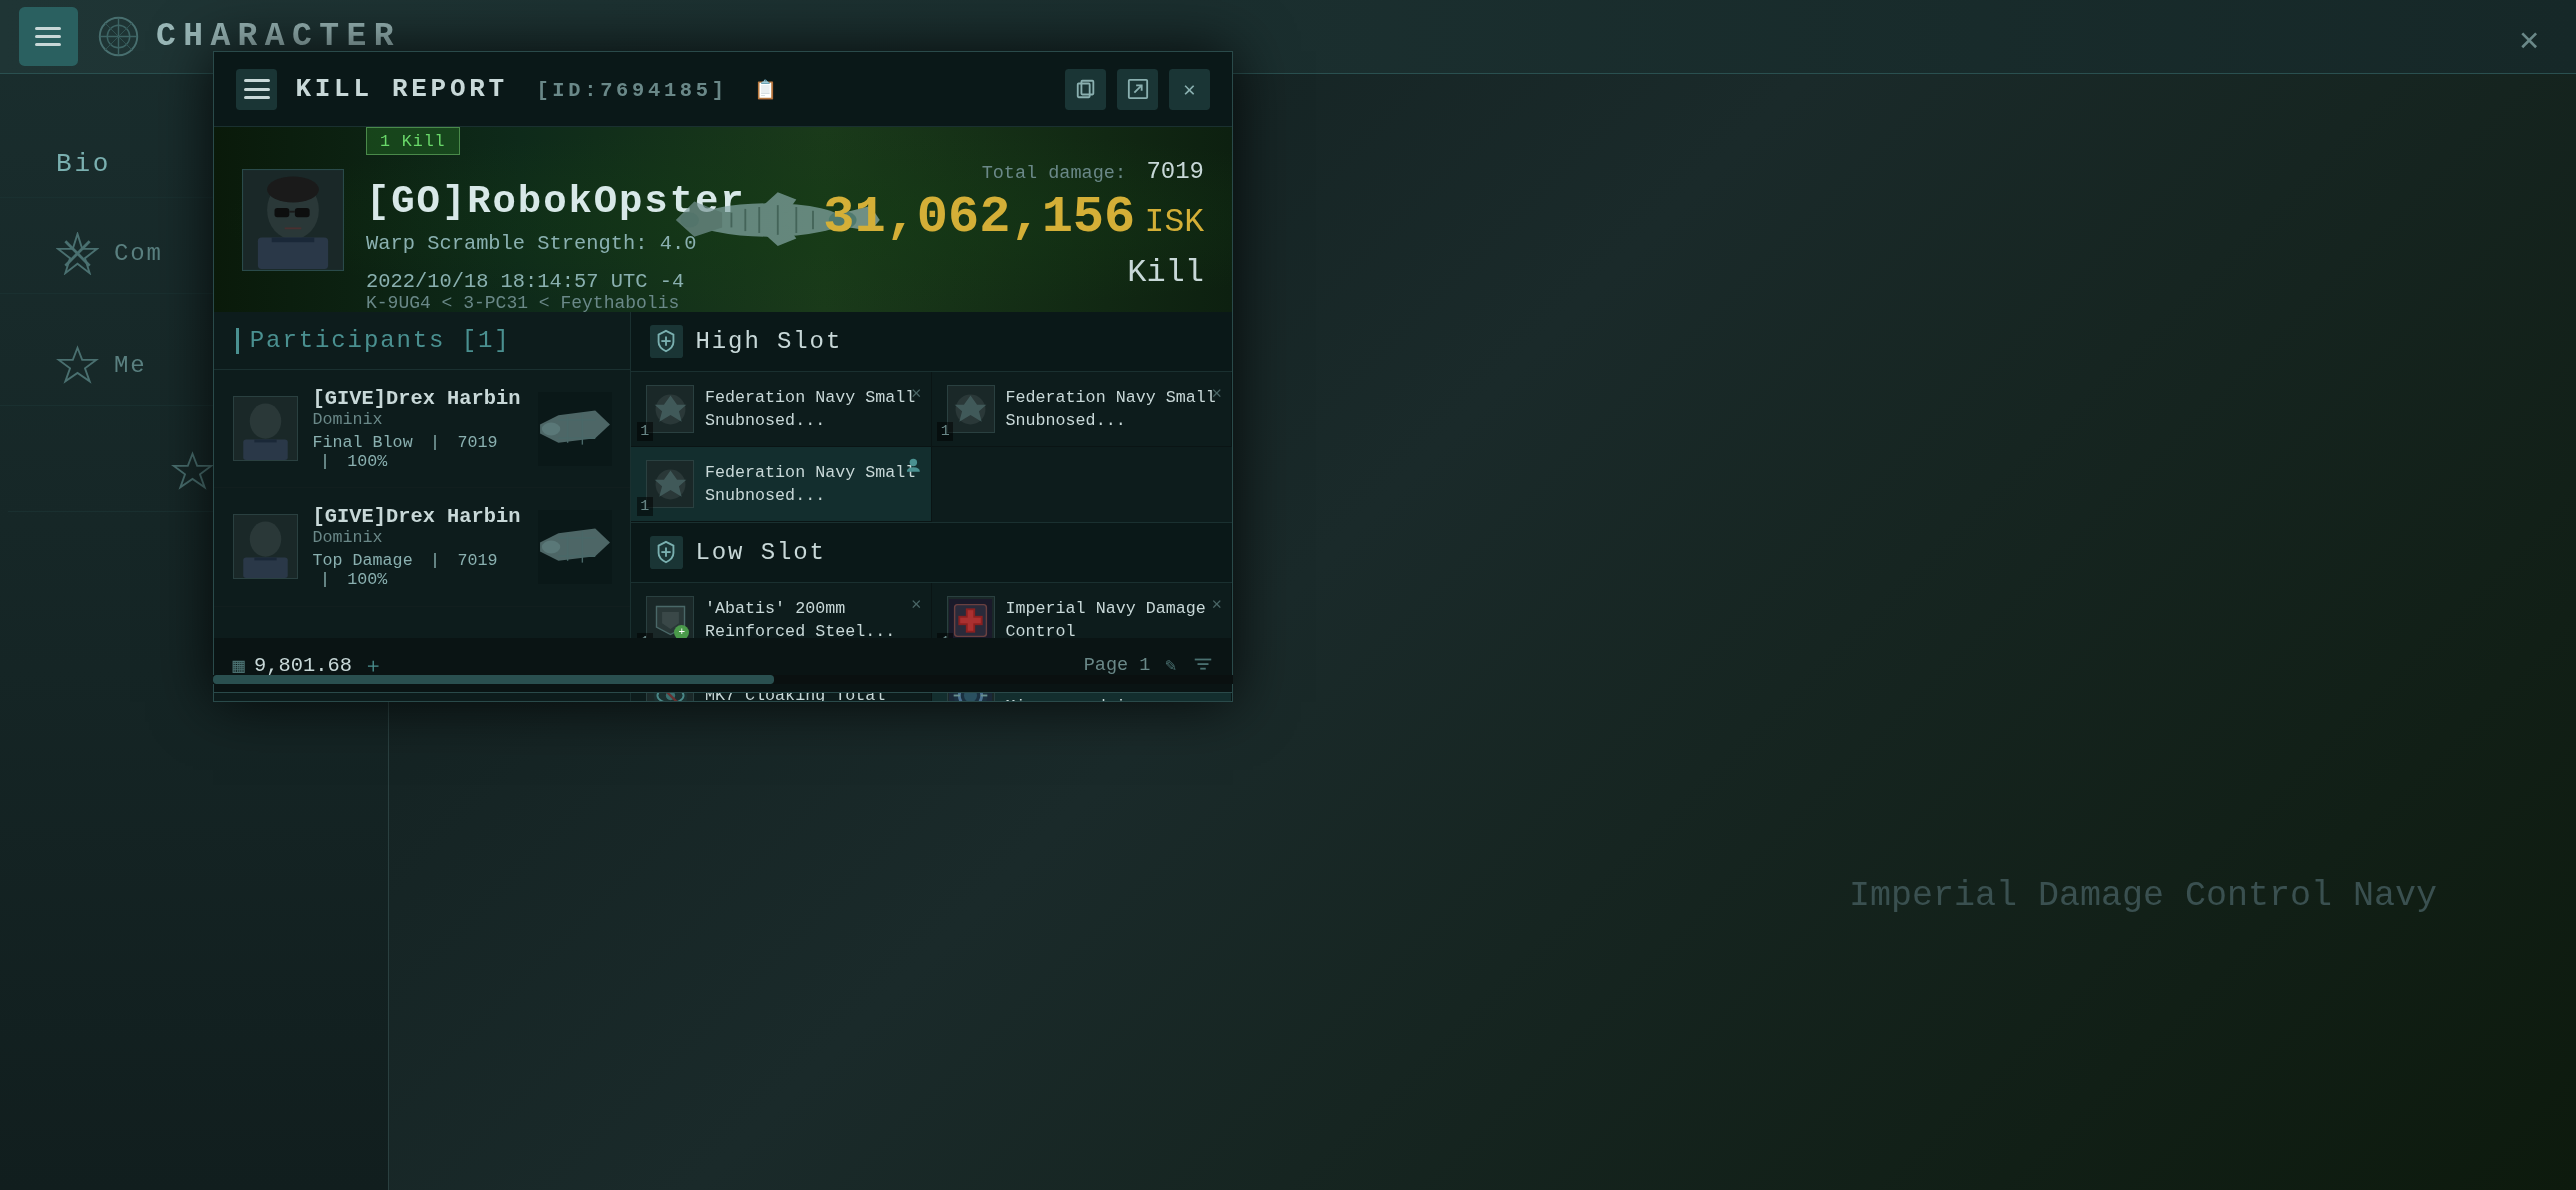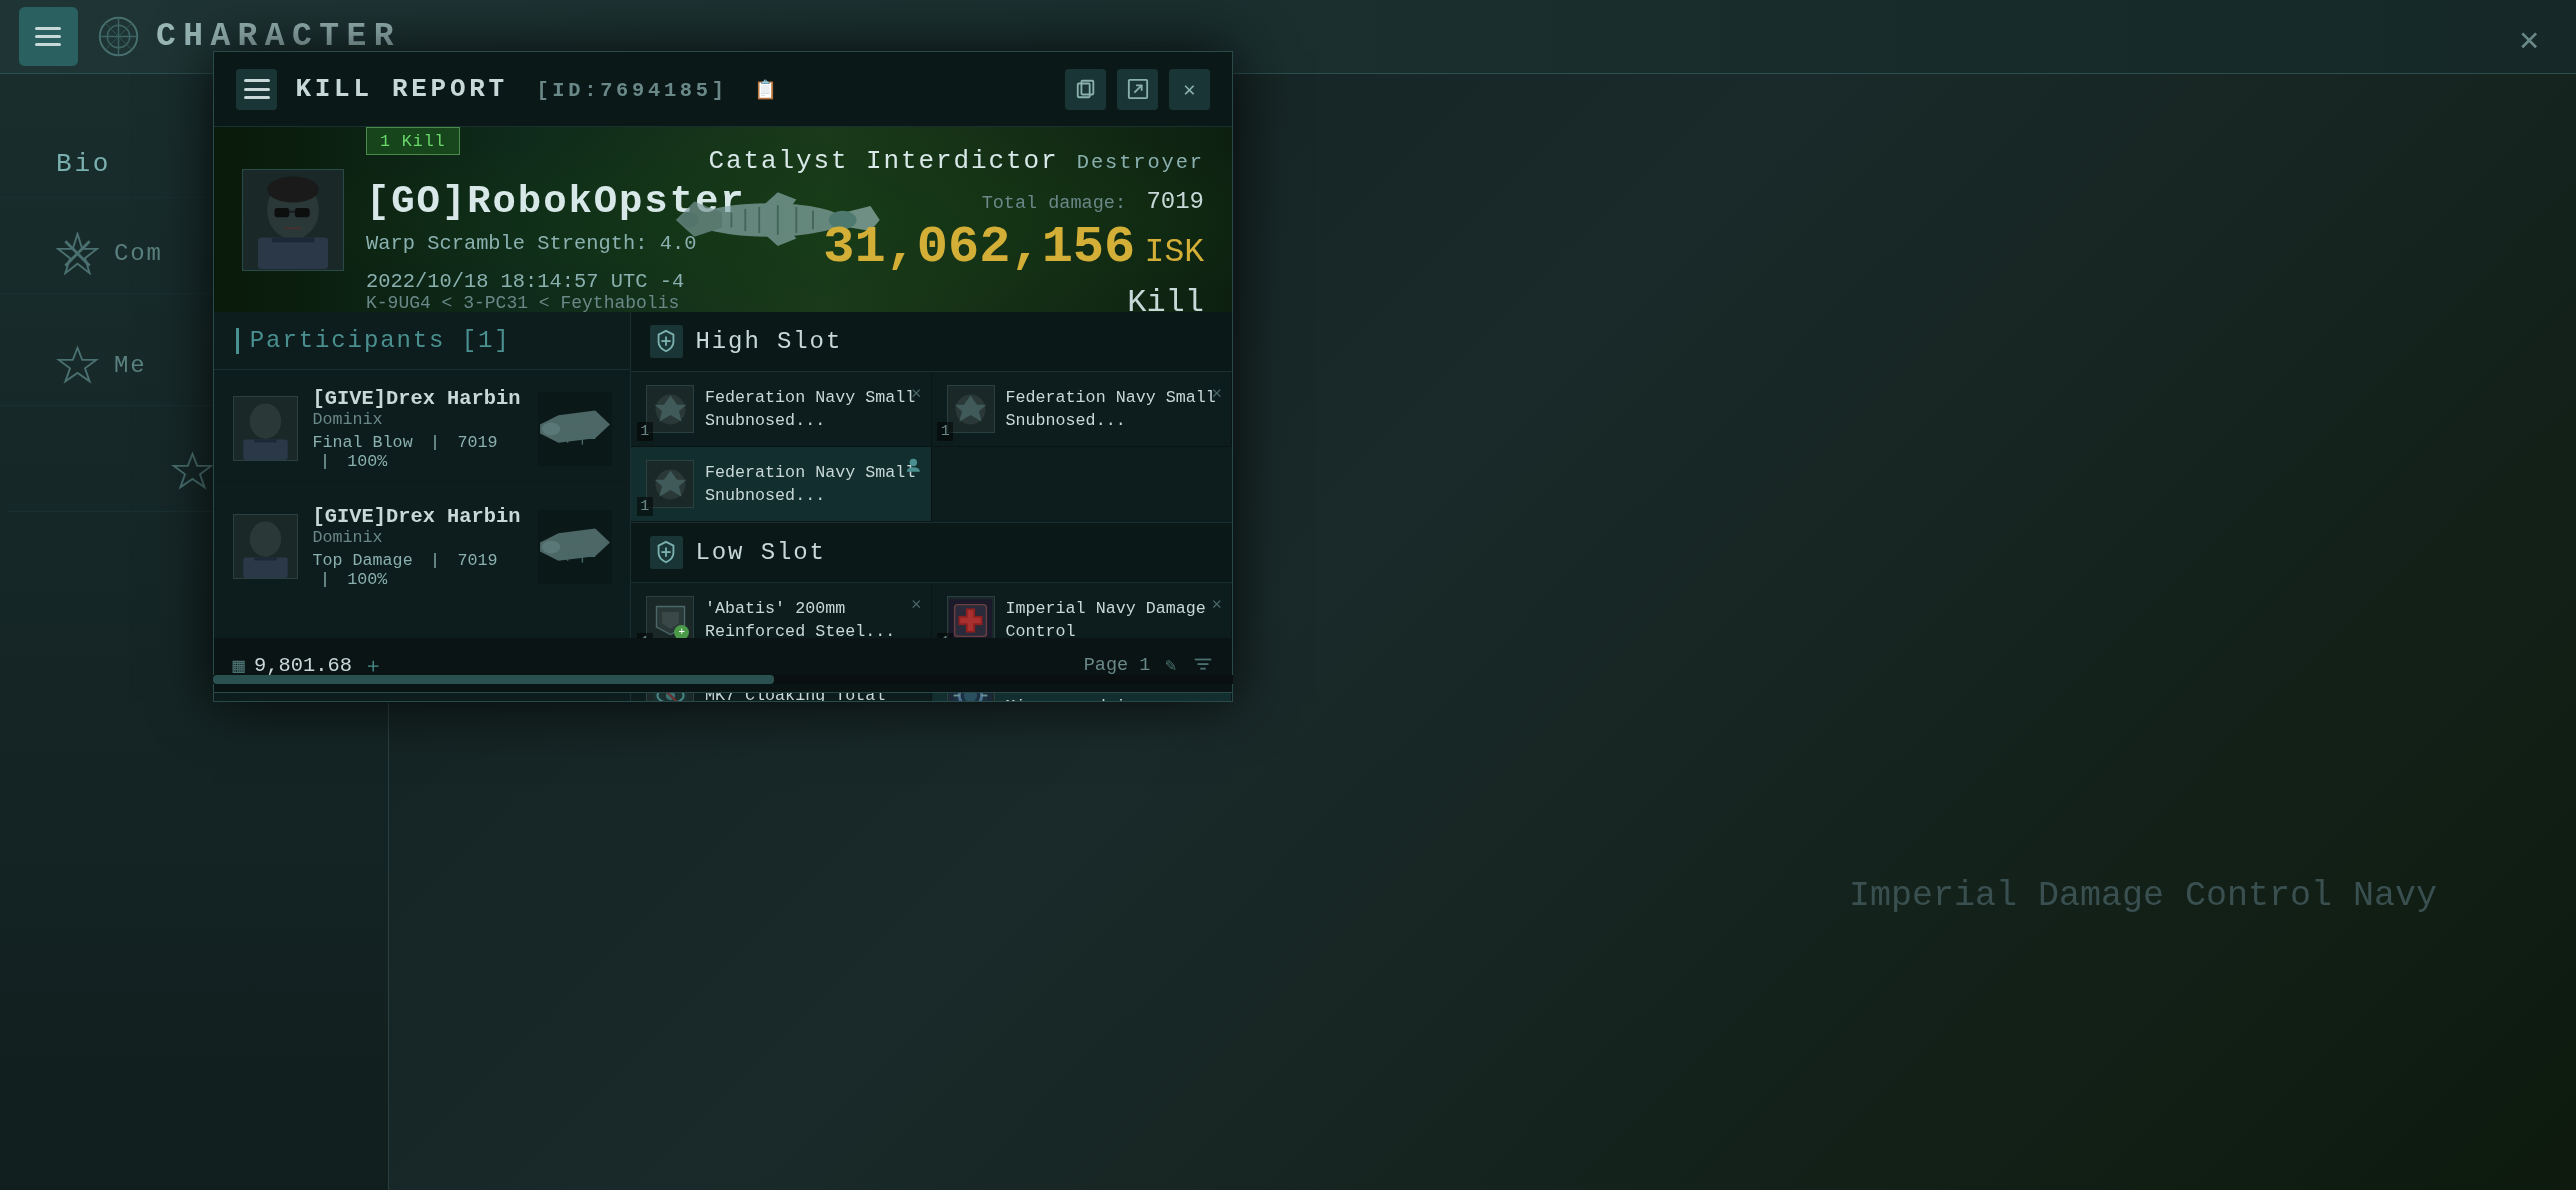--- a/index.html
+++ b/index.html
@@ -660,24 +660,20 @@
           <line x1="178" y1="60" x2="178" y2="80" stroke="#5a7878" stroke-width="2"></line>
 
           <ellipse cx="45" cy="70" rx="10" ry="8" fill="#6a9090" opacity="0.6"></ellipse>
 
           <ellipse cx="210" cy="70" rx="15" ry="10" fill="#6a9898"></ellipse>
         </g>
       </svg>
     </div>
 
     <div class="ship-stats">
-      <div>
-        <span class="ship-class-name">Catalyst Interdictor</span>
-        <span class="ship-class-type">Destroyer</span>
-      </div>
       <div class="total-damage-label">
         <span>Total damage:</span>
         <span style="color:#c8d8d8; margin-left:9.3px; font-size:24px;">7019</span>
       </div>
       <div style="margin-top:7.4px; display:flex; align-items:baseline; justify-content:flex-end;">
         <span class="isk-value">31,062,156</span>
         <span class="isk-label">ISK</span>
       </div>
       <div class="kill-label">Kill</div>
     </div>

